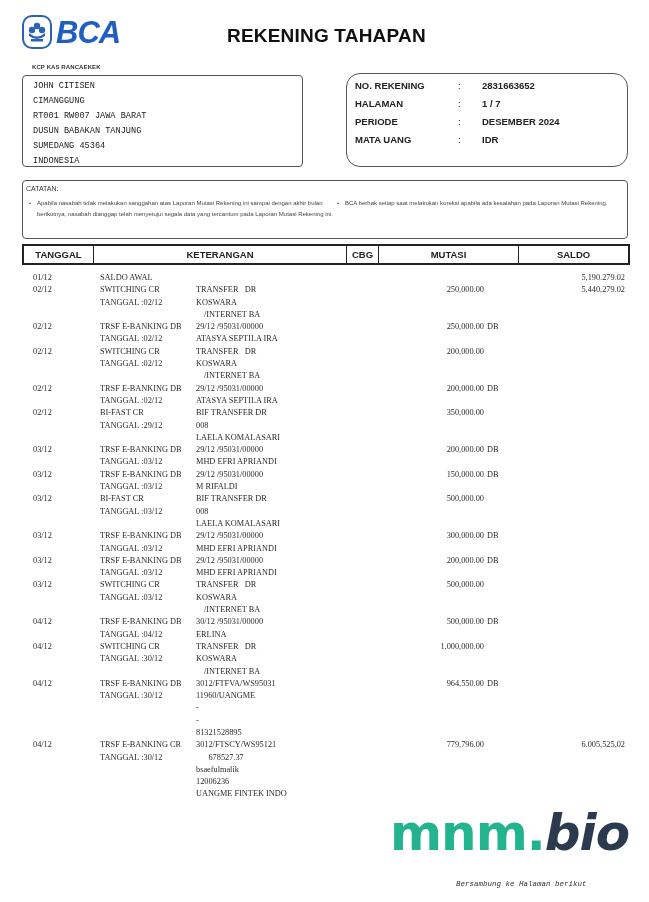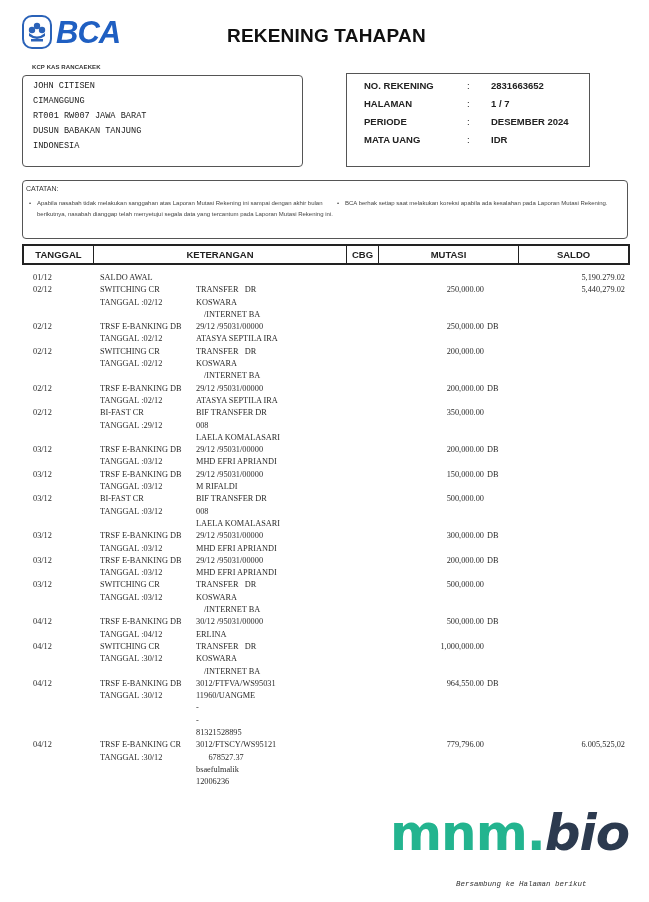--- a/index.html
+++ b/index.html
@@ -11,21 +11,21 @@
   .logo-emblem svg { display: block; }
   .logo-text { font-family: "Liberation Sans", sans-serif; font-weight: 700; font-style: italic; font-size: 31px; color: #1f5fc2; letter-spacing: -1px; margin-left: 4px; line-height: 1; }
 
   .doc-title { position: absolute; left: 227px; top: 25px; font-weight: 700; font-size: 19px; letter-spacing: 0.2px; color: #111; }
 
   .branch { position: absolute; left: 32px; top: 64px; font-size: 6px; font-weight: 700; color: #333; letter-spacing: 0.1px; }
 
   .addr-box { position: absolute; left: 22px; top: 75px; width: 281px; height: 92px; border: 1px solid #555; border-radius: 4px; padding: 3px 0 0 10px; }
   .addr-line { font-family: "Liberation Mono", monospace; font-size: 8.6px; color: #222; height: 15px; line-height: 15px; white-space: pre; }
 
-  .acct-box { position: absolute; left: 346px; top: 73px; width: 244px; height: 94px; border: 1px solid #555; border-radius: 0; padding: 3px 0 0 17px; }
+  .acct-box { position: absolute; left: 346px; top: 73px; width: 282px; height: 94px; border: 1px solid #555; border-radius: 14px; padding: 3px 0 0 8px; }
   .acct-row { display: flex; height: 18px; line-height: 18px; font-size: 9.5px; font-weight: 700; color: #222; }
   .acct-label { width: 103px; }
   .acct-colon { width 8px; width: 24px; font-weight: 400; }
   .acct-value { }
 
   .notes-box { position: absolute; left: 22px; top: 180px; width: 606px; height: 59px; border: 1px solid #555; border-radius: 4px; }
   .notes-title { position: absolute; left: 3px; top: 4px; font-size: 7px; color: #333; }
   .note { position: absolute; font-size: 6px; line-height: 11px; color: #444; }
   .note .bullet { position: absolute; left: -8px; top: 0; }
   .note-1 { left: 14px; top: 17px; width: 300px; }
@@ -74,20 +74,21 @@
 </div>
 
 <div class="doc-title">REKENING TAHAPAN</div>
 <div class="branch">KCP KAS RANCAEKEK</div>
 
 <div class="addr-box">
   <div class="addr-line">JOHN CITISEN</div>
   <div class="addr-line">CIMANGGUNG</div>
   <div class="addr-line">RT001 RW007 JAWA BARAT</div>
   <div class="addr-line">DUSUN BABAKAN TANJUNG</div>
+  <div class="addr-line">SUMEDANG 45364</div>
   <div class="addr-line">INDONESIA</div>
 </div>
 
 <div class="acct-box">
   <div class="acct-row">
     <span class="acct-label">NO. REKENING</span>
     <span class="acct-colon">:</span>
     <span class="acct-value">2831663652</span>
   </div>
   <div class="acct-row">
@@ -194,18 +195,19 @@
       <div class="line"><span class="c-d1">TANGGAL :30/12</span><span class="c-d2">11960/UANGME</span></div>
       <div class="line"><span class="c-d2">-</span></div>
       <div class="line"><span class="c-d2">-</span></div>
       <div class="line"><span class="c-d2">81321528895</span></div>
     </div>
     <div class="trx">
       <div class="line"><span class="c-date">04/12</span><span class="c-mut">779,796.00</span><span class="c-sal">6.005,525,02</span><span class="c-d1">TRSF E-BANKING CR</span><span class="c-d2">3012/FTSCY/WS95121</span></div>
       <div class="line"><span class="c-d1">TANGGAL :30/12</span><span class="c-d2">      678527.37</span></div>
       <div class="line"><span class="c-d2">bsaefulmalik</span></div>
       <div class="line"><span class="c-d2">12006236</span></div>
+      <div class="line"><span class="c-d2">UANGME FINTEK INDO</span></div>
     </div>
   </div>
 
 <div class="watermark"><span class="wm-a">mnm.</span><span class="wm-b">bio</span></div>
 
 <div class="continue">Bersambung ke Halaman berikut</div>
 
 </body></html>

